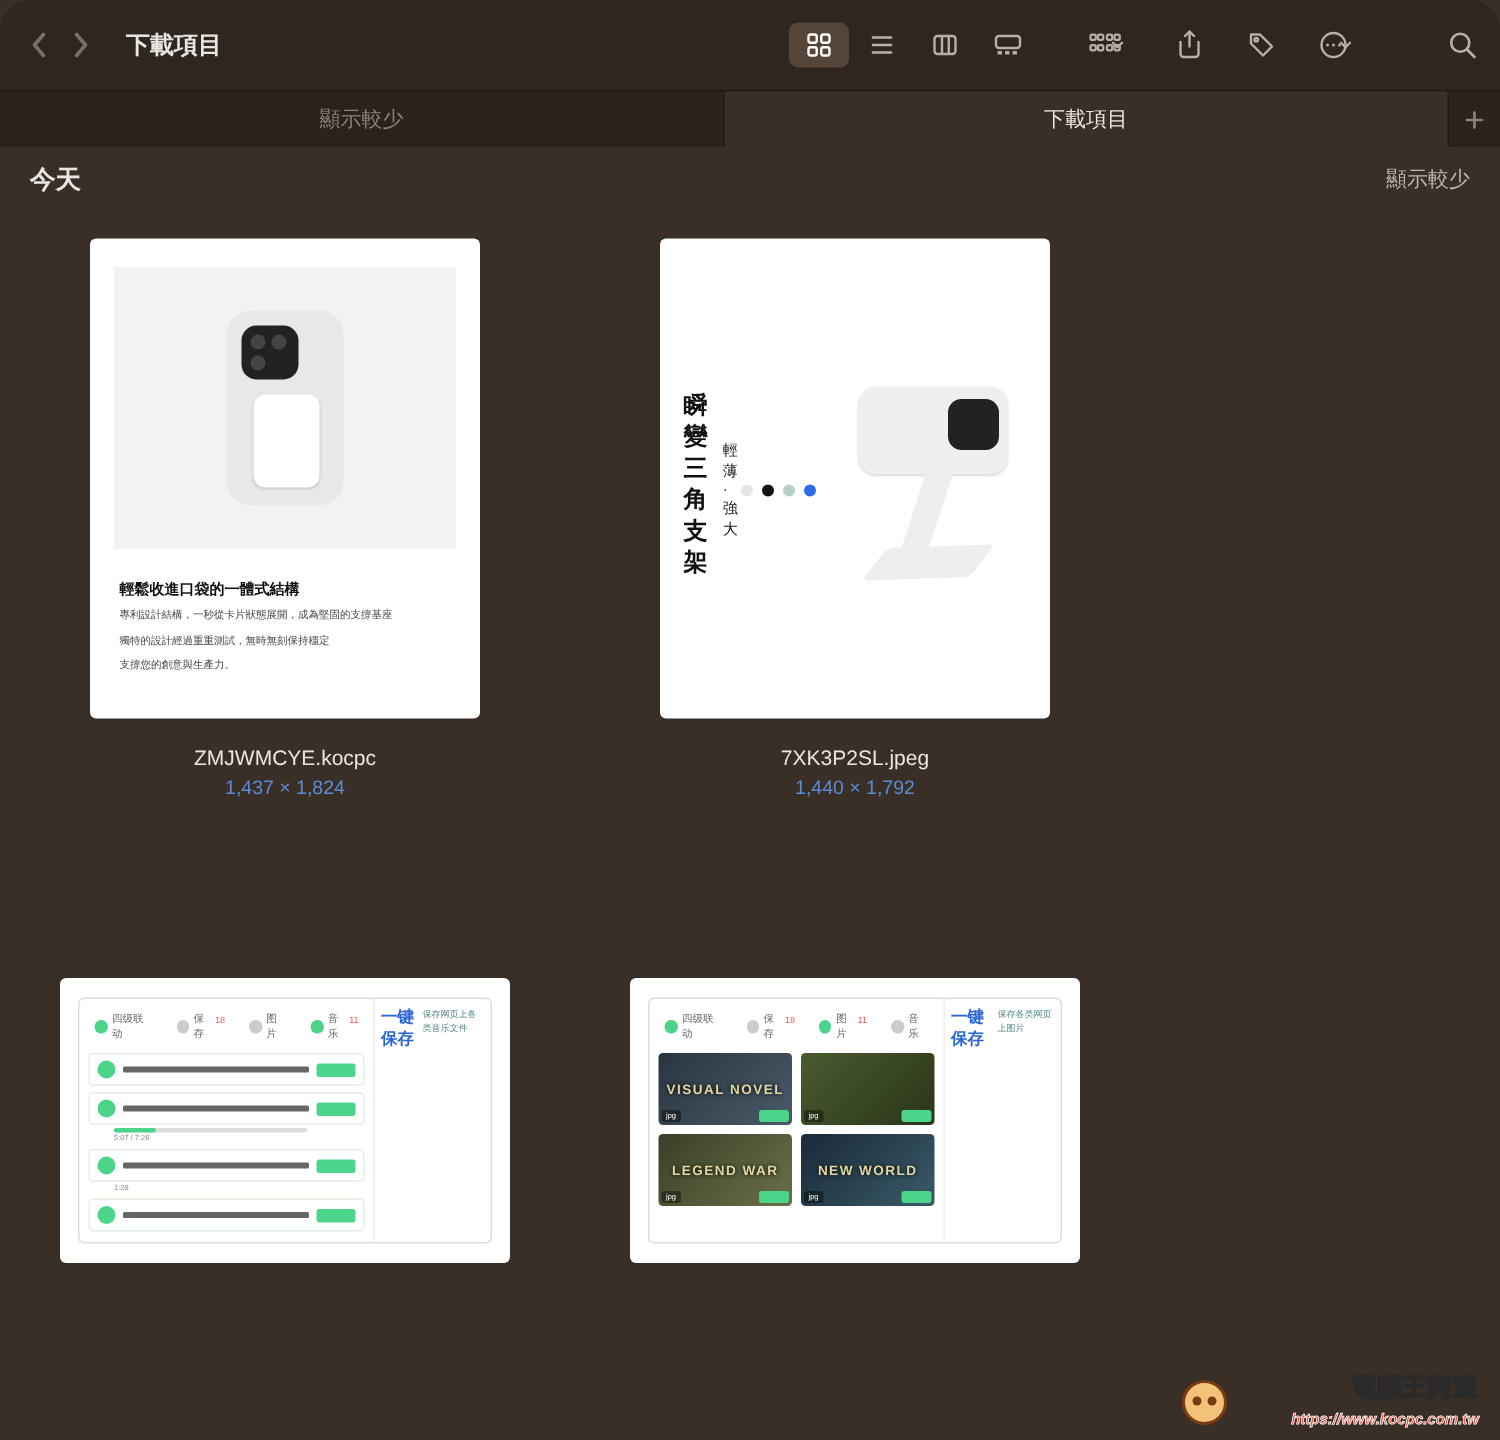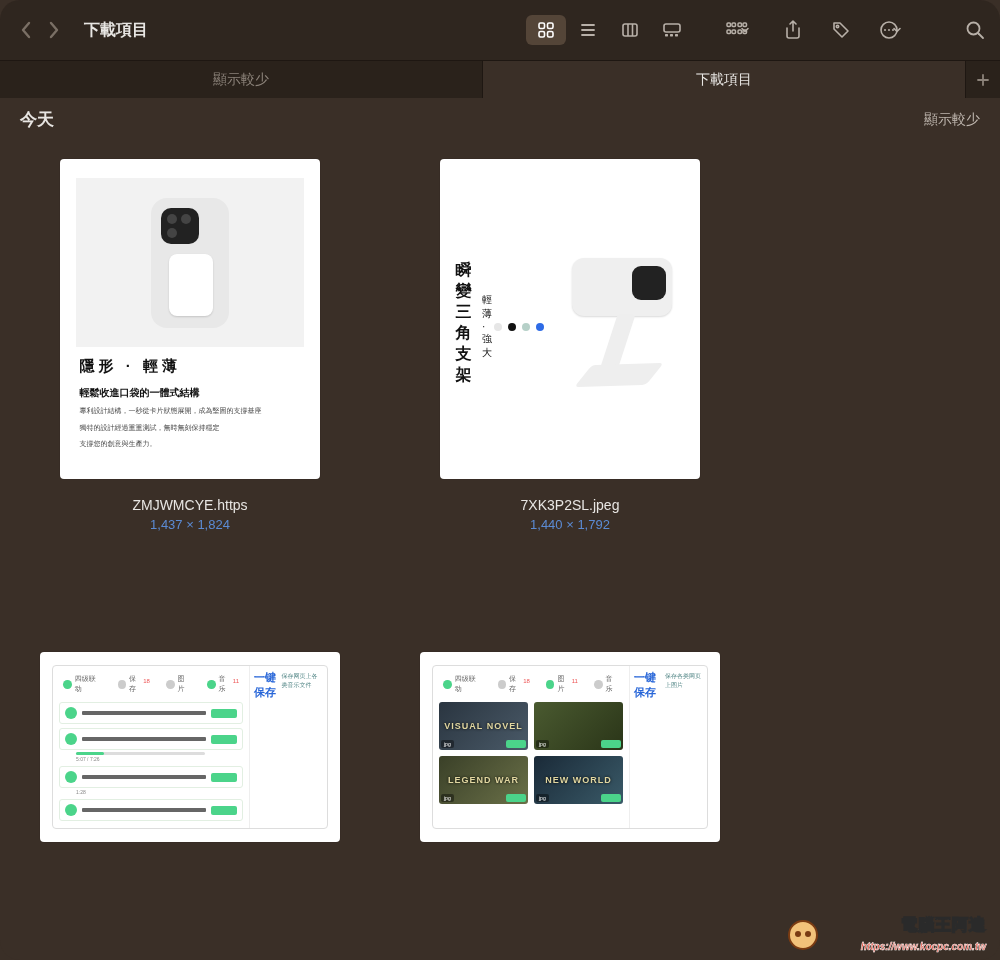--- a/index.html
+++ b/index.html
@@ -262,29 +262,28 @@
         <div class="t1">
           <div class="t1-img-area">
             <div class="phone">
               <span class="dot d1"></span>
                 <span class="dot d2"></span>
                 <span class="dot d3"></span>
               <div class="wallet"></div>
             </div>
           </div>
           <div class="t1-text">
-            <div class="t1-h1">隱形 · 輕薄</div>
             <div class="t1-h2">輕鬆收進口袋的一體式結構</div>
             <div class="t1-p">專利設計結構，一秒從卡片狀態展開，成為堅固的支撐基座</div>
             <div class="t1-p">獨特的設計經過重重測試，無時無刻保持穩定</div>
             <div class="t1-p">支撐您的創意與生產力。</div>
           </div>
         </div>
       </div>
-      <div class="fname">ZMJWMCYE.https</div>
+      <div class="fname">ZMJWMCYE.kocpc</div>
       <div class="dims">1,437 × 1,824</div>
     </div>
 
     <div class="item">
       <div class="thumb">
         <div class="t2">
           <div class="t2-h1">瞬變三角支架</div>
           <div class="t2-h2">輕薄 · 強大</div>
           <div class="swatches">
             <div class="sw" style="background:#e6e6e6"></div>

